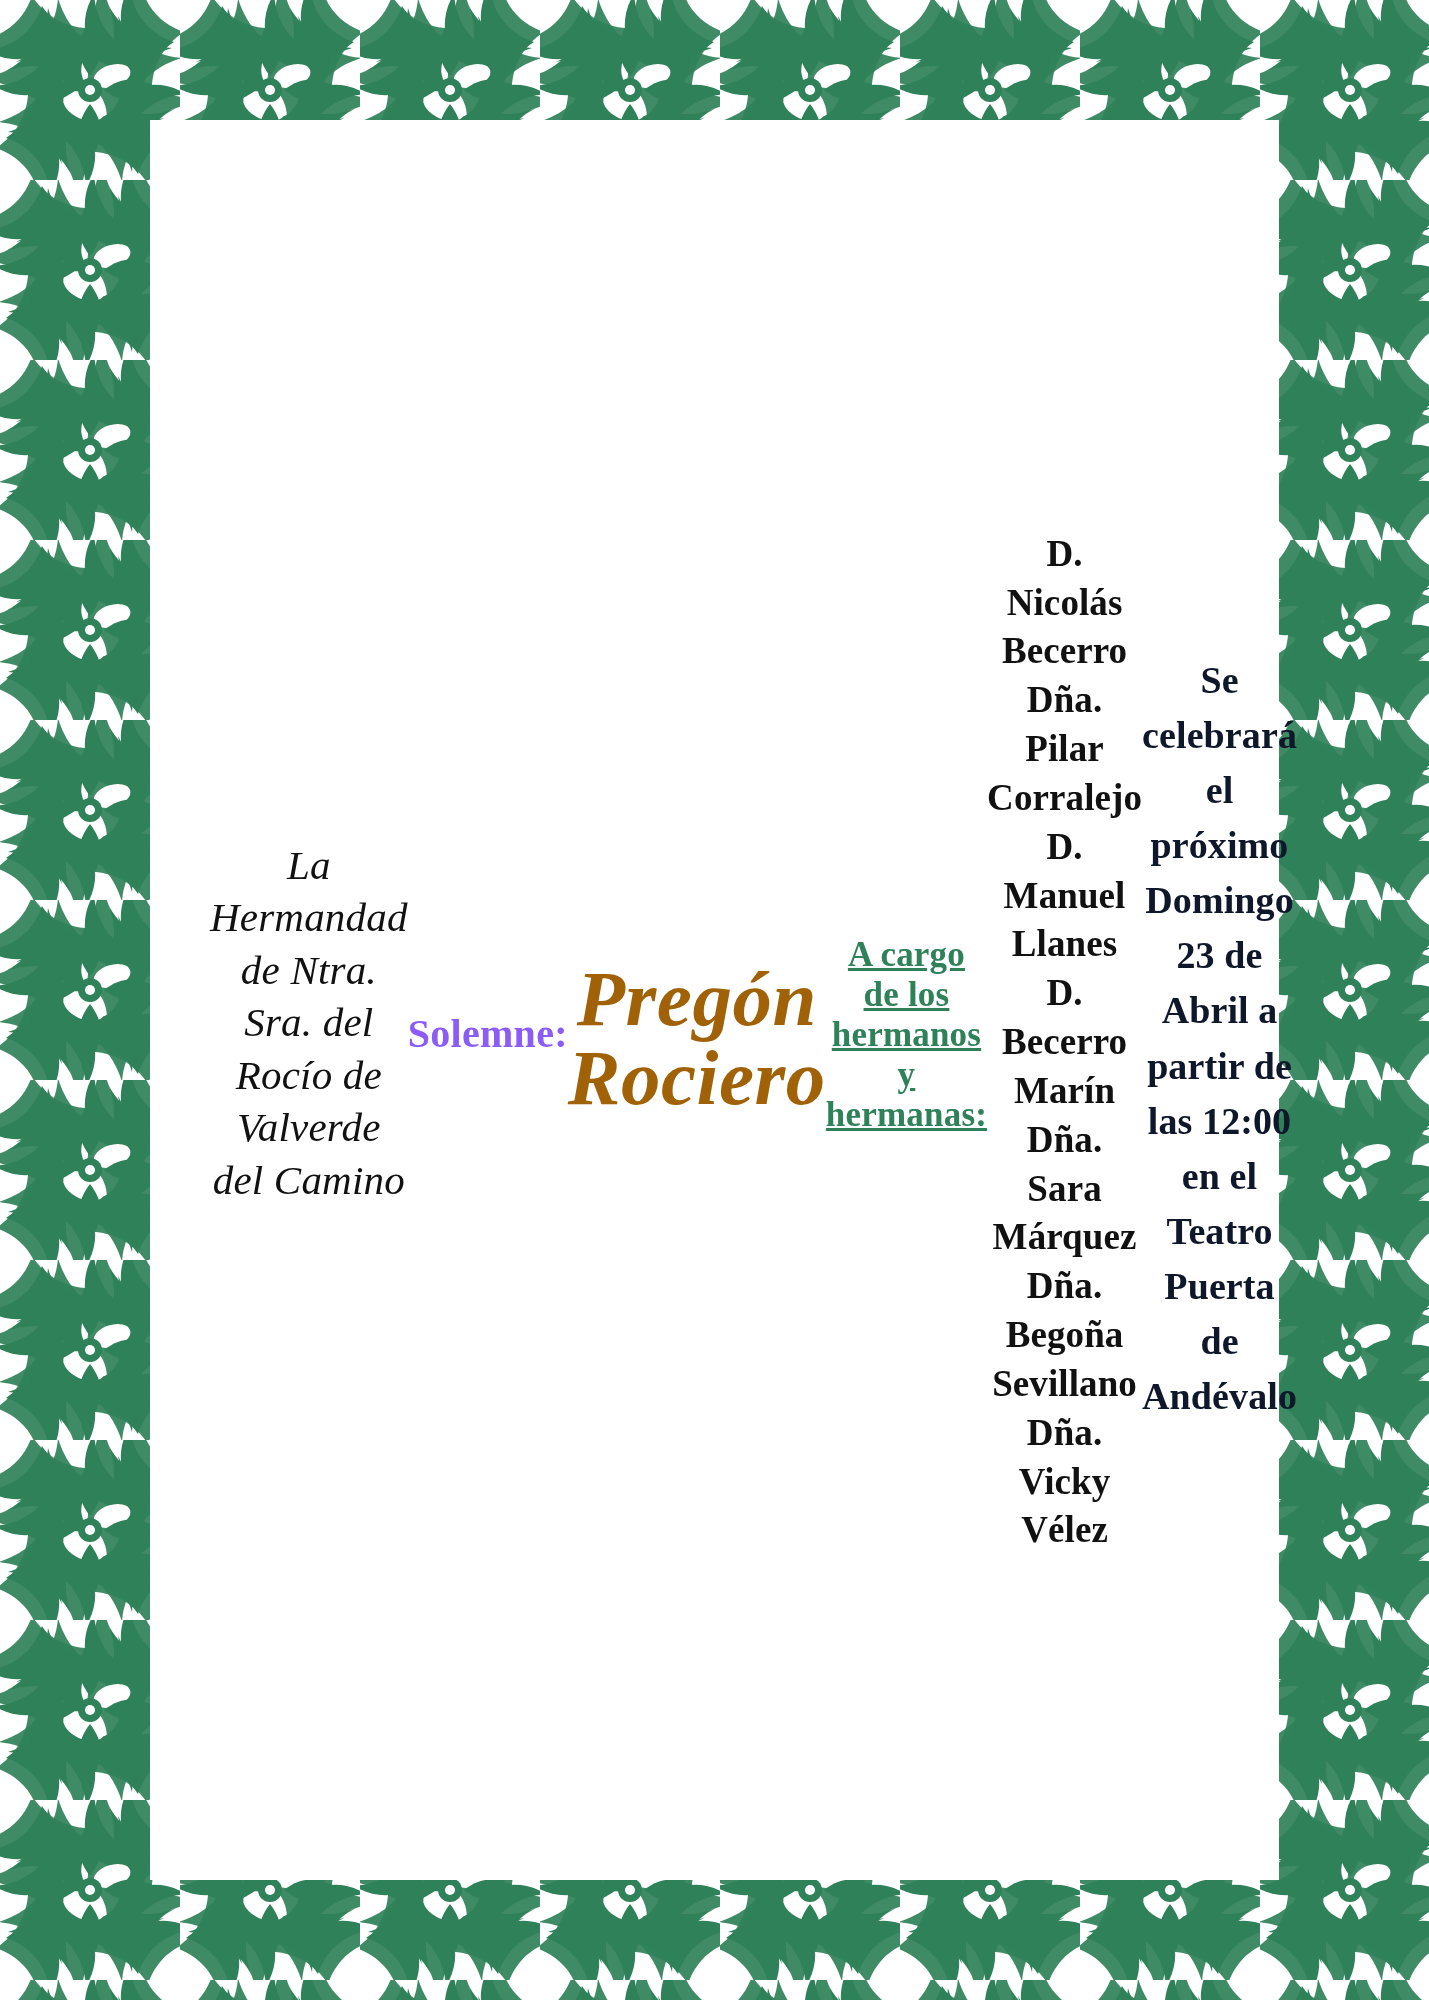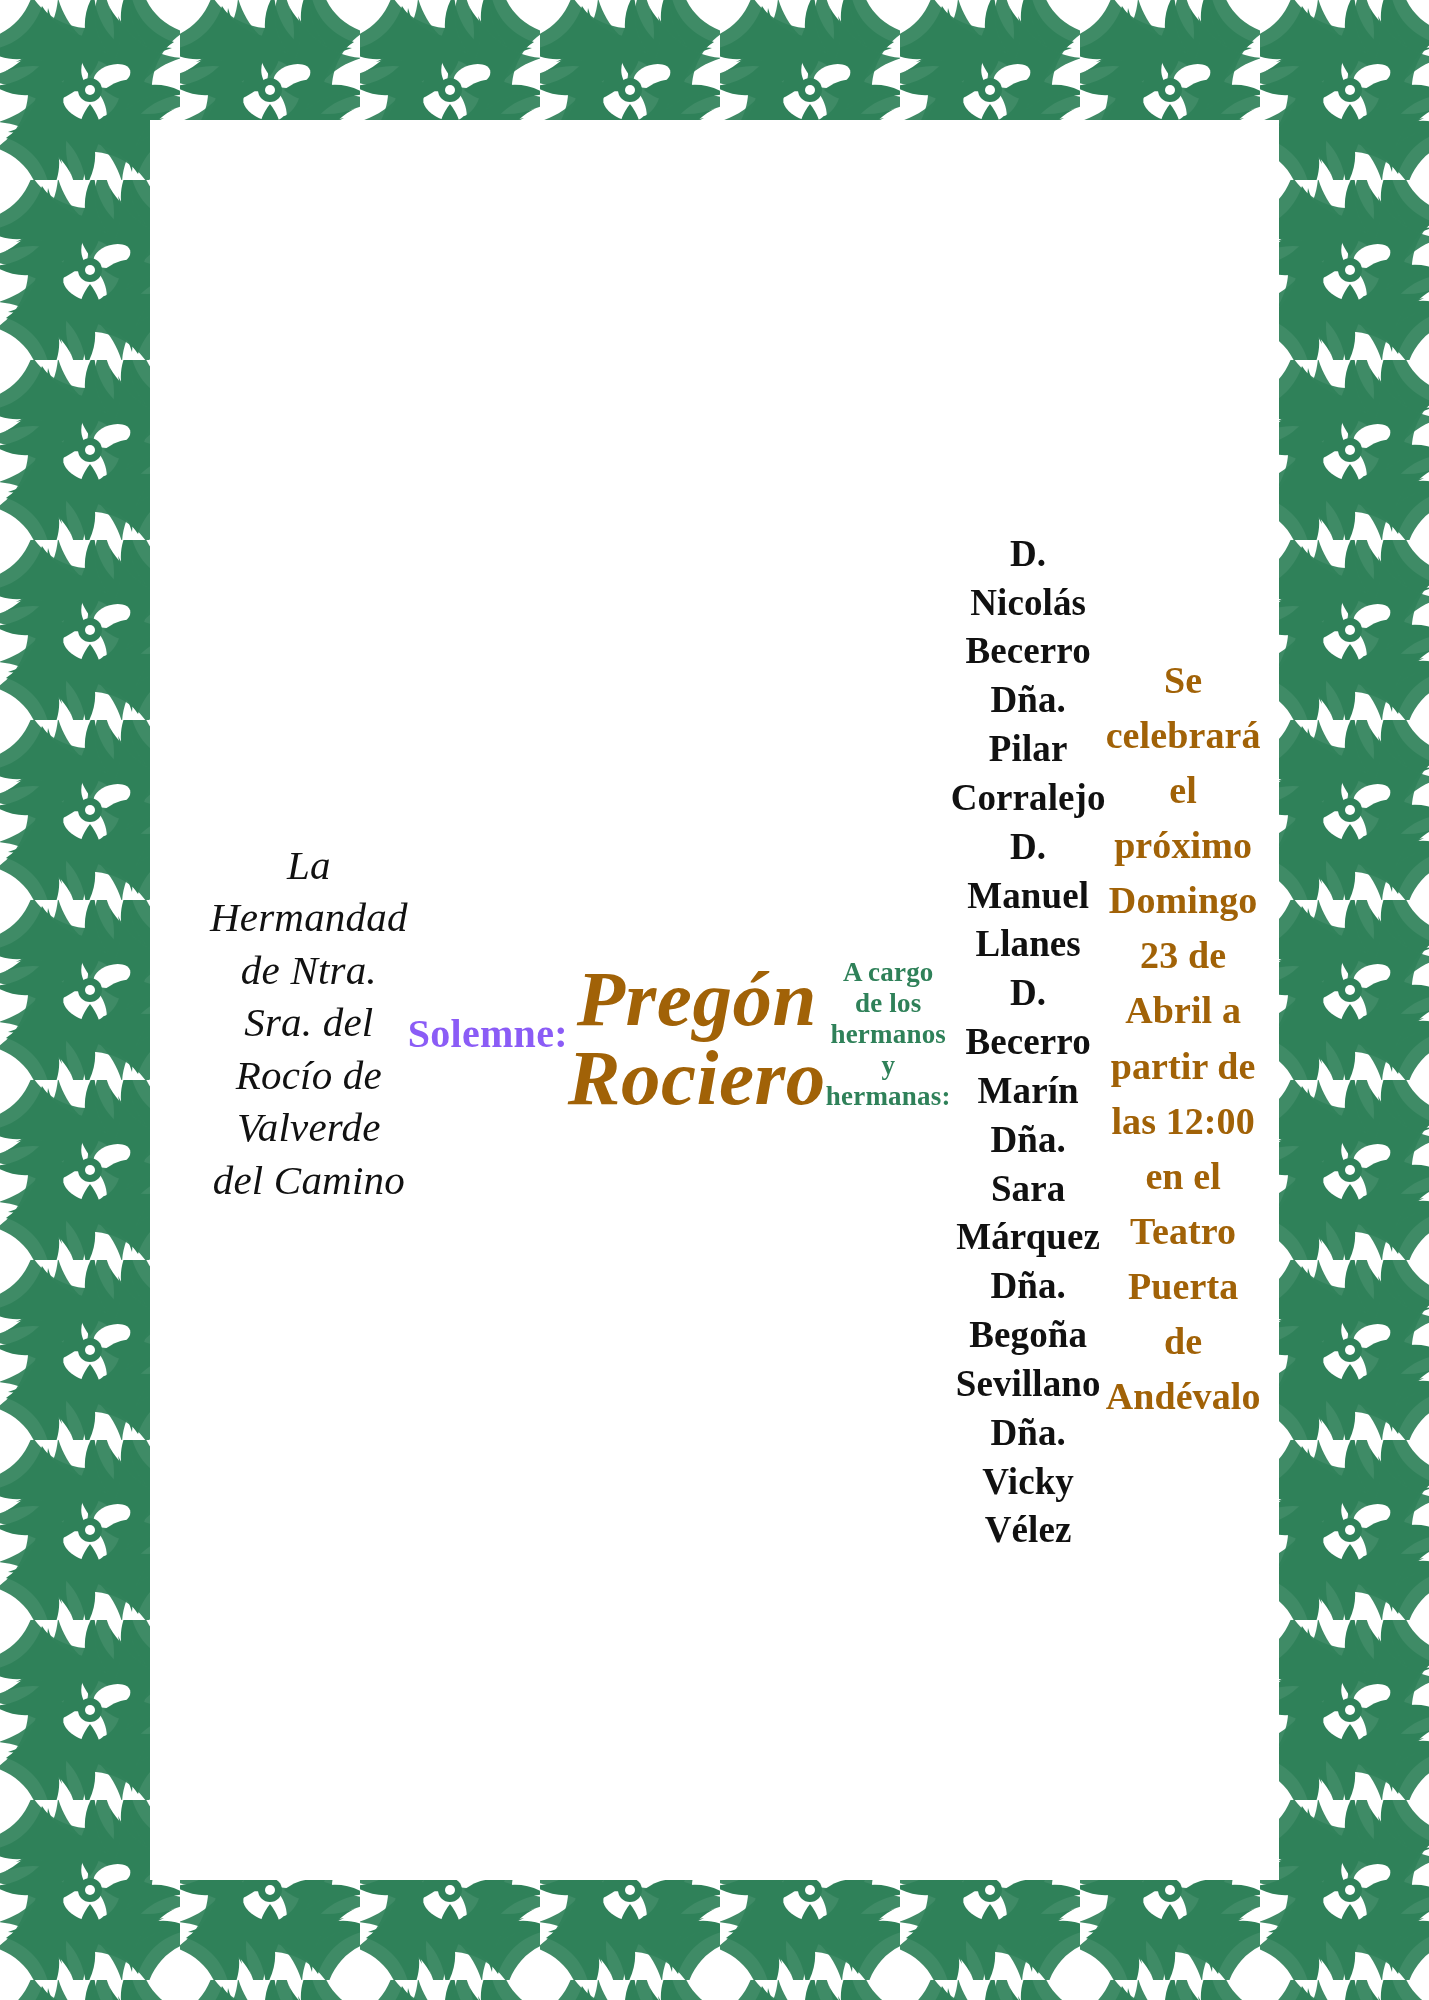--- a/index.html
+++ b/index.html
@@ -80,23 +80,24 @@
     font-weight: bold;
     font-size: 79px;
     line-height: 1;
     color: #a16207;
     letter-spacing: .5px;
   }
 
   .subtitle {
     margin-top: 24px;
     font-weight: bold;
-    font-size: 27px;
+    font-size: 35px;
     color: #2f8159;
     letter-spacing: .2px;
+    text-decoration: underline;
   }
 
   .names {
     margin-top: 40px;
     display: flex;
     flex-direction: column;
     gap: 0;
   }
   .name {
     font-weight: bold;
@@ -111,21 +112,21 @@
     width: 520px;
     height: 4px;
     background: #2f8159;
   }
 
   .when {
     margin-top: 32px;
     font-weight: bold;
     font-size: 38px;
     line-height: 1.45;
-    color: #a16207;
+    color: #0f172a;
     max-width: 790px;
     letter-spacing: .1px;
   }
 
   .emblem {
     margin-top: 22px;
     width: 160px;
     height: 210px;
   }
   .emblem svg { display: block; width: 100%; height: 100%; }

